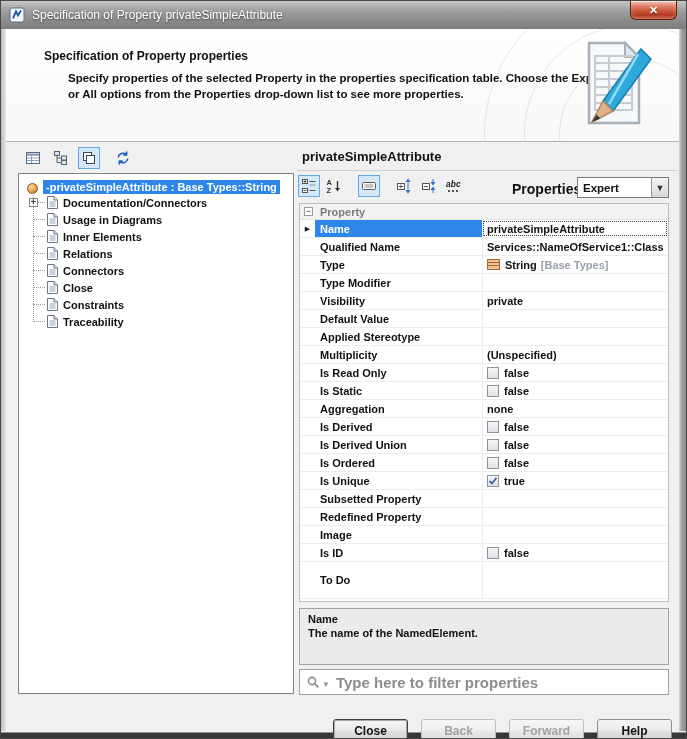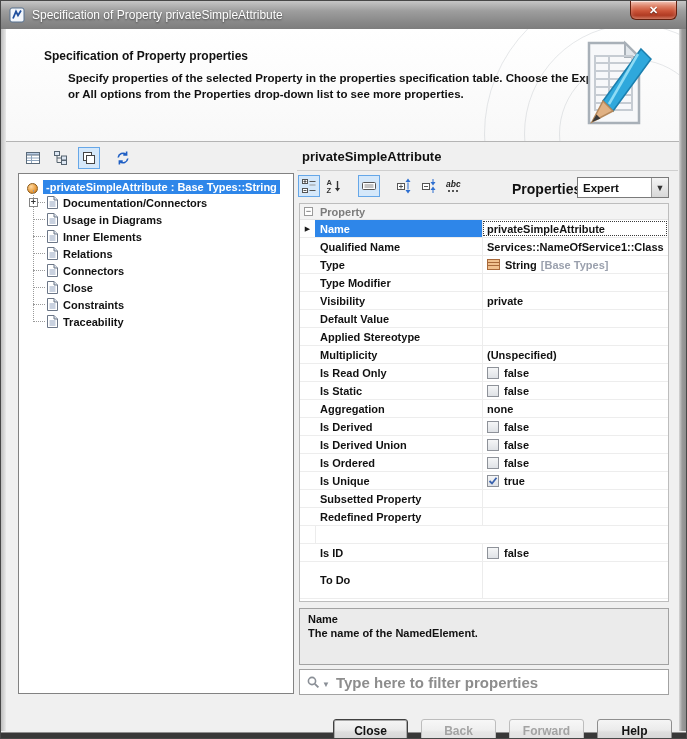--- a/index.html
+++ b/index.html
@@ -499,20 +499,21 @@
         </div>
         <div class="prow">
           <div class="gutter"></div>
           <div class="lcell">Redefined Property</div>
           <div class="vcell">
             <span></span>
           </div>
         </div>
         <div class="prow">
           <div class="gutter"></div>
+          <div class="lcell">Image</div>
           <div class="vcell">
             <span></span>
           </div>
         </div>
         <div class="prow">
           <div class="gutter"></div>
           <div class="lcell">Is ID</div>
           <div class="vcell">
             <span class="cb"></span>
             <span>false</span>

